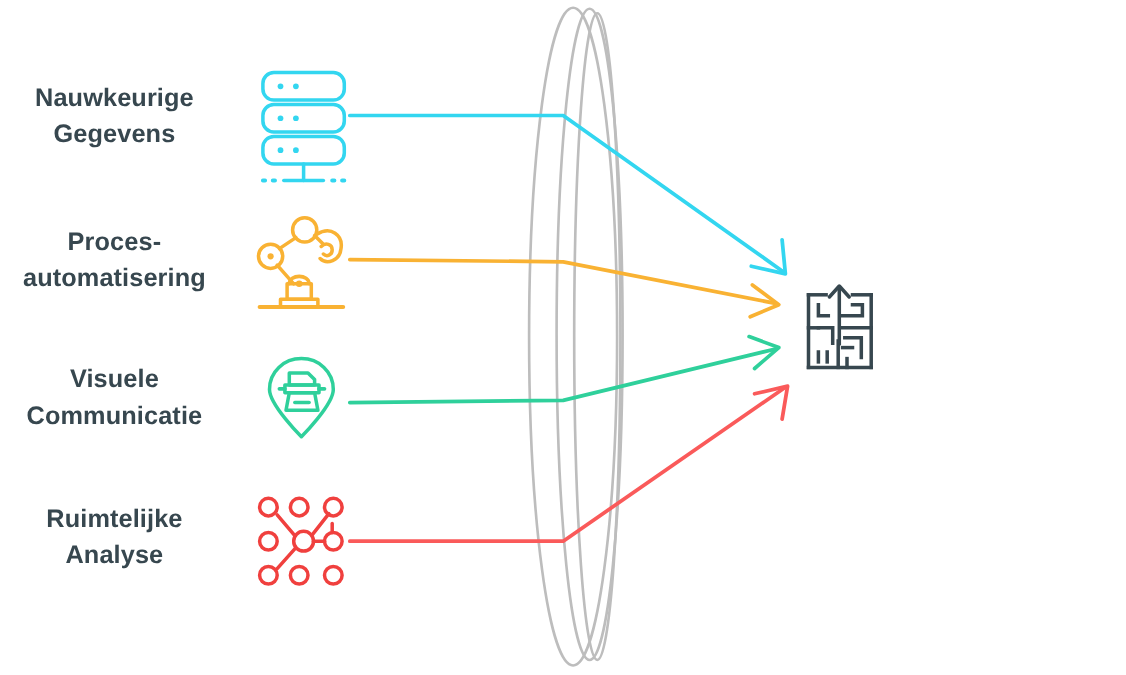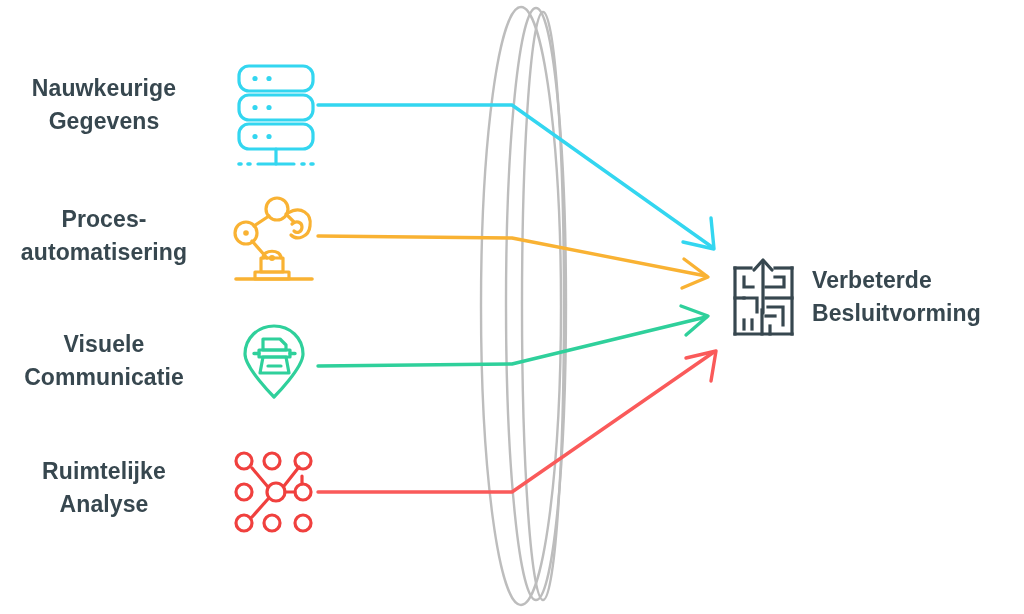--- a/index.html
+++ b/index.html
@@ -174,16 +174,14 @@
 
   <div class="node-label input-label" id="label-input-1">Proces-
 automatisering</div>
 
   <div class="node-label input-label" id="label-input-2">Visuele
 Communicatie</div>
 
   <div class="node-label input-label" id="label-input-3">Ruimtelijke
 Analyse</div>
 
-  <div class="node-label" id="label-output">Verbeterde
-Besluitvorming</div>
 
 </div>
 
 </body></html>

